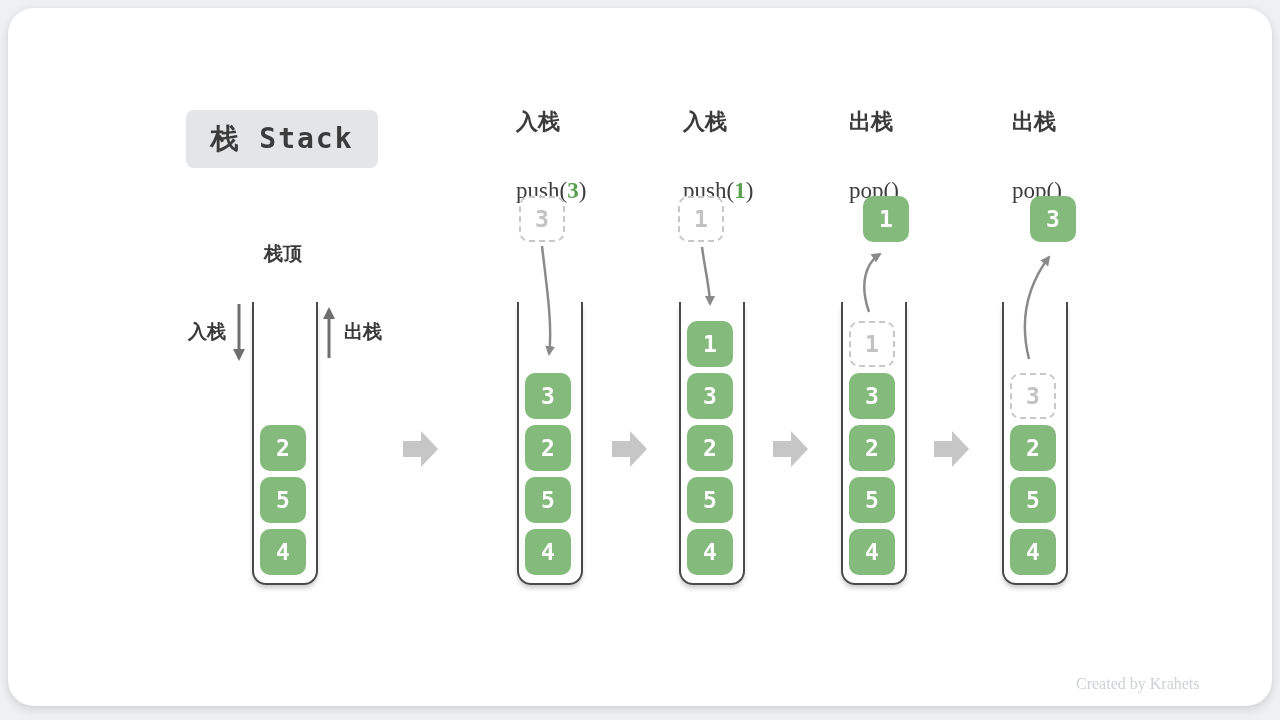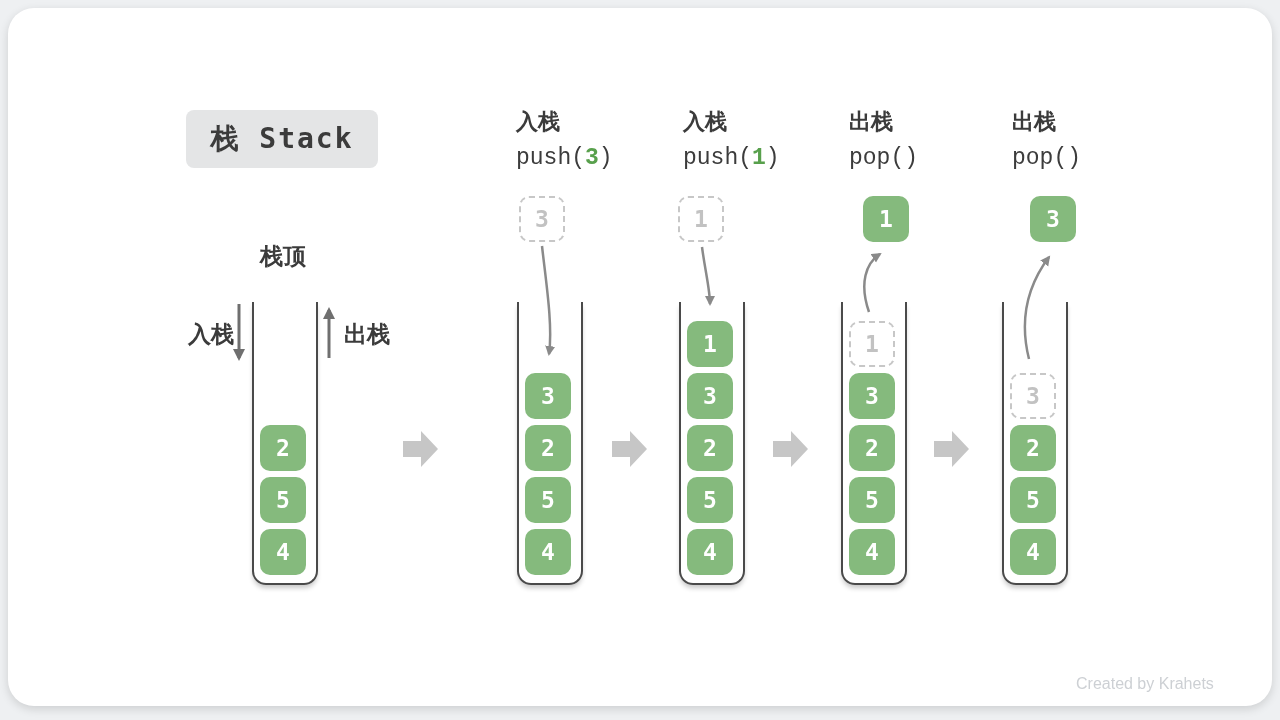--- a/index.html
+++ b/index.html
@@ -15,27 +15,27 @@
     box-shadow:0 3px 10px rgba(0,0,0,0.14);
   }
   .title-badge {
     position:absolute; left:186px; top:110px; width:192px; height:58px;
     background:#e4e5e6; border-radius:8px;
     display:flex; align-items:center; justify-content:center;
     font-size:28px; font-weight:bold; color:#3b3b3b; letter-spacing:2px;
     font-family:"DejaVu Sans Mono","Liberation Sans",sans-serif;
   }
   .cn-label {
-    position:absolute; font-size:23px; font-weight:bold; color:#3b3b3b;
+    position:absolute; font-size:19px; font-weight:bold; color:#3b3b3b;
   }
   .center120 { width:120px; text-align:center; }
   .op-header { position:absolute; top:103px; line-height:37px; }
   .op-header .cn { font-size:22px; font-weight:bold; color:#3b3b3b; }
   .op-header .code {
-    font-family:Liberation Mono, monospace; font-size:23px; color:#3c3c3c;
+    font-family:Liberation Serif, serif; font-size:23px; color:#3c3c3c;margin-top:32px;
   }
   .op-header .code .arg { color:#58a04c; font-weight:bold; }
   .stack-box {
     position:absolute; top:302px; width:62px; height:281px;
     border-left:2px solid #4a4a4a; border-right:2px solid #4a4a4a;
     border-bottom:2px solid #4a4a4a;
     border-radius:0 0 14px 14px;
     box-shadow:0 4px 5px -1px rgba(0,0,0,0.22);
   }
   .cell {
@@ -45,21 +45,21 @@
     box-sizing:border-box;
   }
   .cell.solid { background:#85ba7d; color:#ffffff; }
   .cell.ghost {
     border:2px dashed #c7c7c7; color:#c2c2c2; background:#ffffff;
   }
   .in-stack { left:6px; }
   .floating { top:196px; }
   .footer {
     position:absolute; left:1076px; top:675px;
-    font-family:Liberation Sans, sans-serif; font-size:16px; color:#cdd0d4;
+    font-family:Liberation Serif, serif; font-size:16px; color:#cdd0d4;
   }
   svg.overlay { position:absolute; left:0; top:0; pointer-events:none; }
 </style>
 </head>
 <body>
 
 <div class="canvas">
   <div class="card"></div>
 
   <div class="title-badge">

